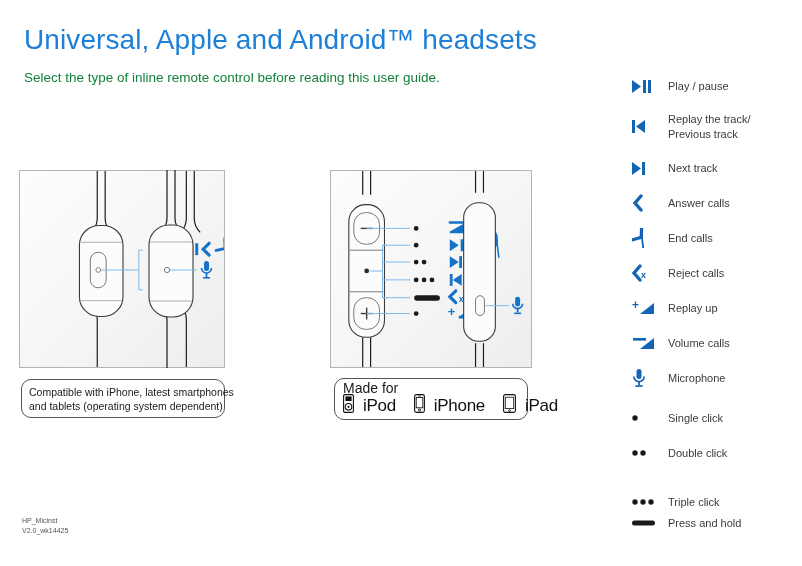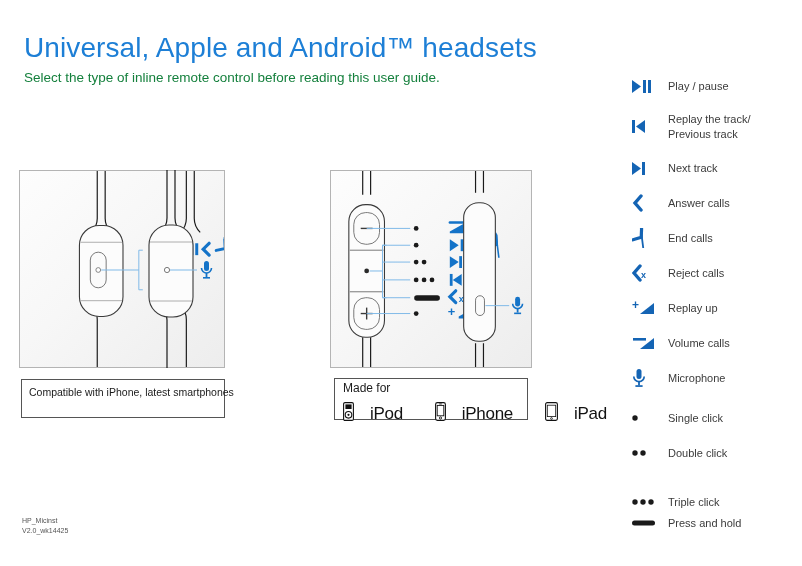--- a/index.html
+++ b/index.html
@@ -10,21 +10,21 @@
     color:#3b3b3b;
     overflow:hidden;
     position:relative;
   }
   .page{position:absolute;inset:0;}
 
   
   #page-title{
     position:absolute;left:24px;top:24px;
     font-size:28px;font-weight:400;letter-spacing:.1px;
-    color:#1d7fd6;white-space:nowrap;margin-top:8px;
+    color:#1d7fd6;white-space:nowrap;
   }
   #page-subtitle{
     position:absolute;left:24px;top:70px;
     font-size:13.5px;font-weight:400;color:#15803d;white-space:nowrap;
   }
 
   
   .panel{
     position:absolute;
     border:1px solid #b4b4b4;
@@ -32,40 +32,40 @@
     box-sizing:border-box;
   }
   #panel-universal{left:19px;top:170px;width:206px;height:198px;}
   #panel-apple{left:330px;top:170px;width:202px;height:198px;}
   .panel svg{display:block;width:100%;height:100%;}
 
   
   .caption-box{
     position:absolute;
     border:1px solid #555;
-    border-radius:0;
+    border-radius:10px;
     background:#fff;
     box-sizing:border-box;
   }
   #caption-universal{
     left:21px;top:379px;width:204px;height:39px;
     padding:5px 7px;
   }
   #caption-universal .line{
     font-size:10.5px;line-height:14px;color:#1a1a1a;white-space:nowrap;
   }
   #caption-apple{
     left:334px;top:378px;width:194px;height:42px;
     padding:4px 8px;
   }
   .mfi-small{
-    font-size:12px;line-height:10px;color:#1a1a1a;margin-bottom:9px;
+    font-size:14px;line-height:10px;color:#1a1a1a;margin-bottom:1px;
     font-family:"Liberation Sans", sans-serif;
   }
-  .mfi-row{display:flex;align-items:center;gap:16px;}
+  .mfi-row{display:flex;align-items:center;gap:9px;}
   .mfi-word{font-size:17px;line-height:19px;color:#111;letter-spacing:-.3px;}
   .mfi-gap{display:inline-block;width:5px;}
 
   
   #footer{
     position:absolute;left:22px;top:516px;
     font-size:7px;line-height:9.5px;color:#555;
   }
 
   
@@ -264,20 +264,21 @@
         <rect x="3" y="0" width="5" height="10" rx="2.5"></rect>
         <path d="M0.5 7 a5 5 0 0 0 10 0" fill="none" stroke="#1473c8" stroke-width="1.6"></path>
         <rect x="4.6" y="12" width="1.8" height="4"></rect>
         <rect x="2" y="16" width="7" height="1.6"></rect>
       </g>
     </svg>
   </div>
 
   <div class="caption-box" id="caption-universal">
     <div class="line">Compatible with iPhone, latest smartphones</div>
+    <div class="line">and tablets (operating system dependent)</div>
   </div>
 
   <div class="caption-box" id="caption-apple">
     <div class="mfi-small">Made for</div>
     <div class="mfi-row">
       <span>
         <svg width="11" height="19" viewBox="0 0 11 19" xmlns="http://www.w3.org/2000/svg">
           <rect x="0.6" y="0.6" width="9.8" height="17.8" rx="1.4" fill="#fff" stroke="#111" stroke-width="1.1"></rect>
           <rect x="2.4" y="2.4" width="6.2" height="4.6" fill="#111"></rect>
           <circle cx="5.5" cy="12.8" r="3.3" fill="none" stroke="#111" stroke-width="1.1"></circle>

